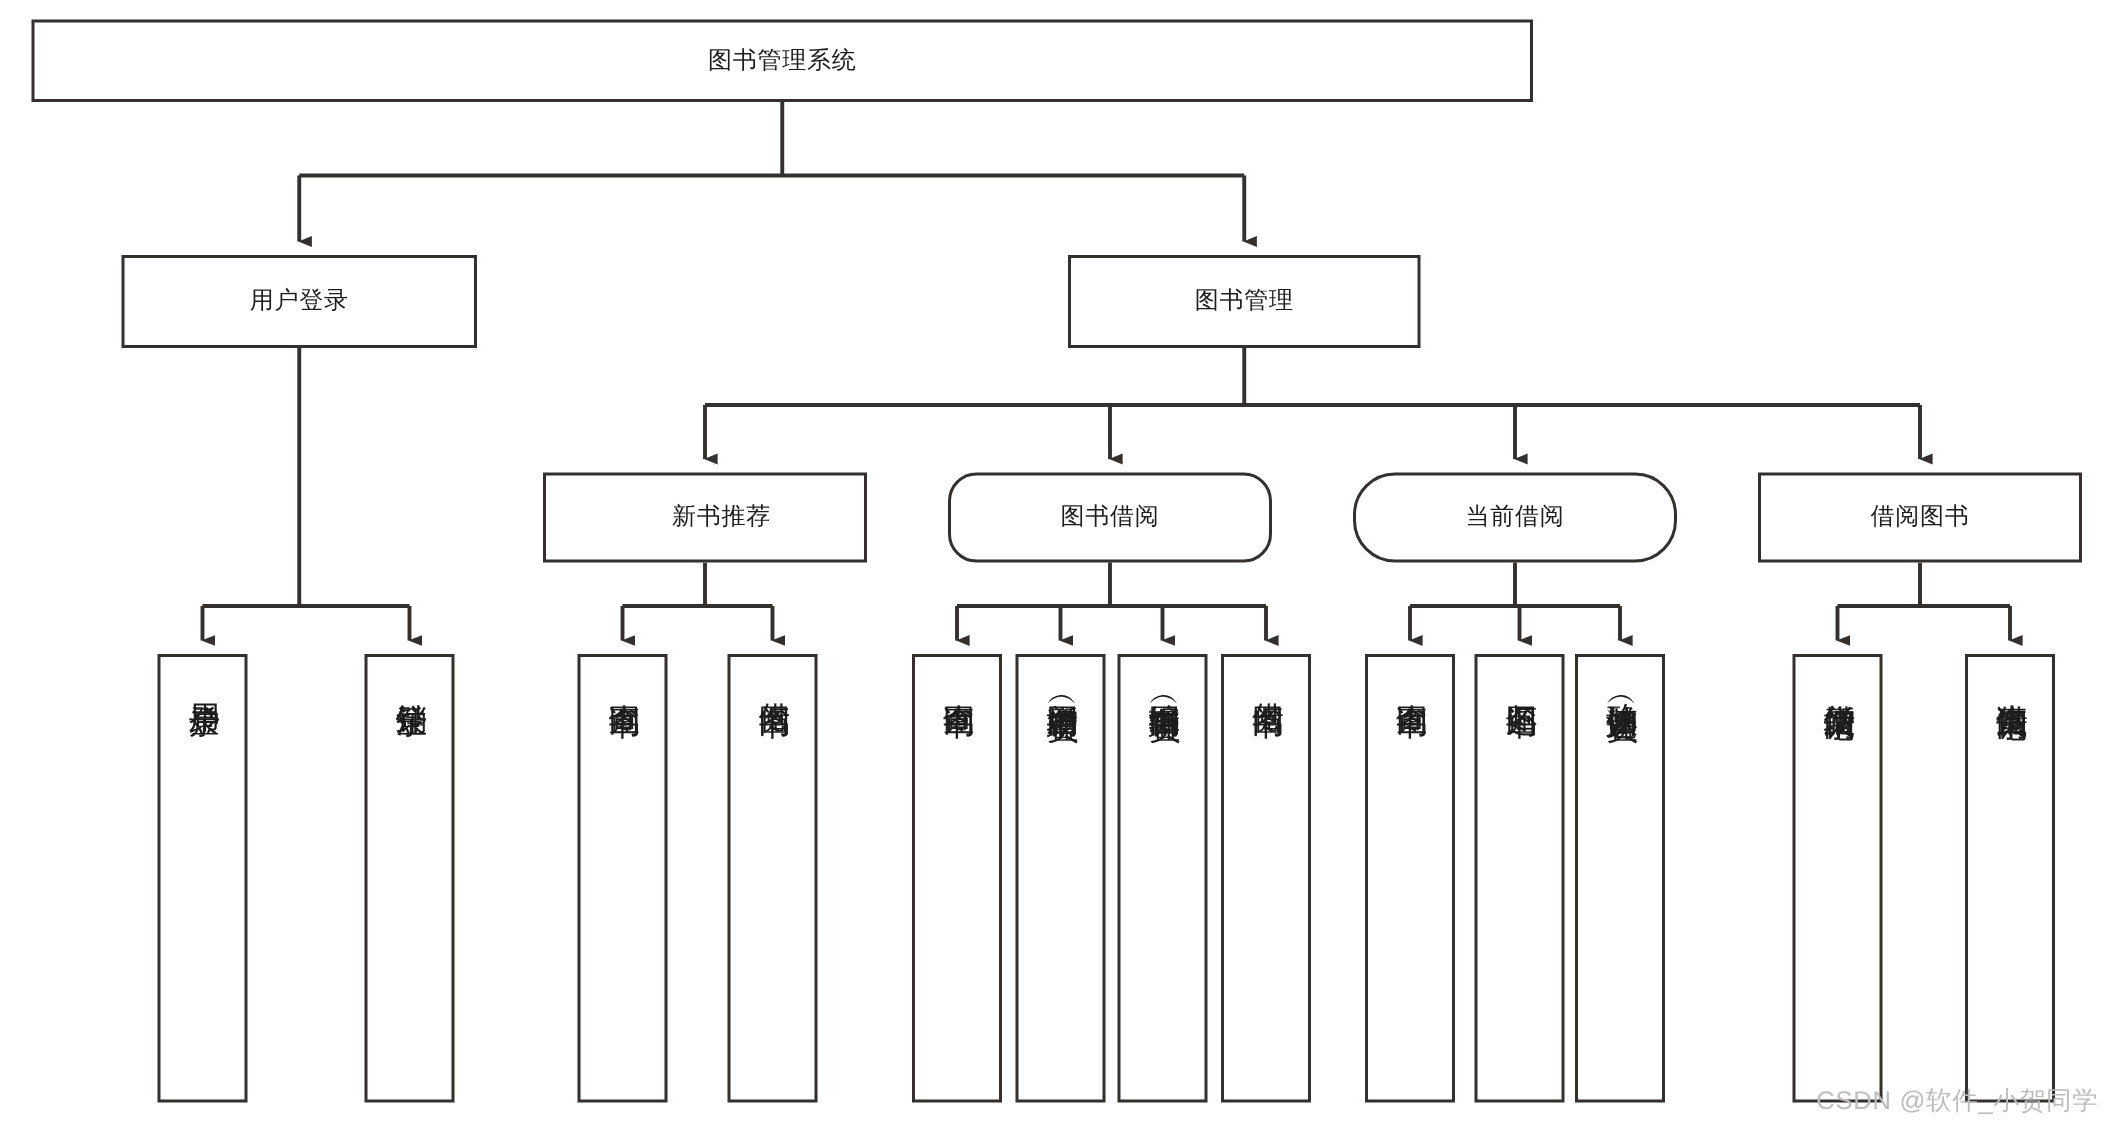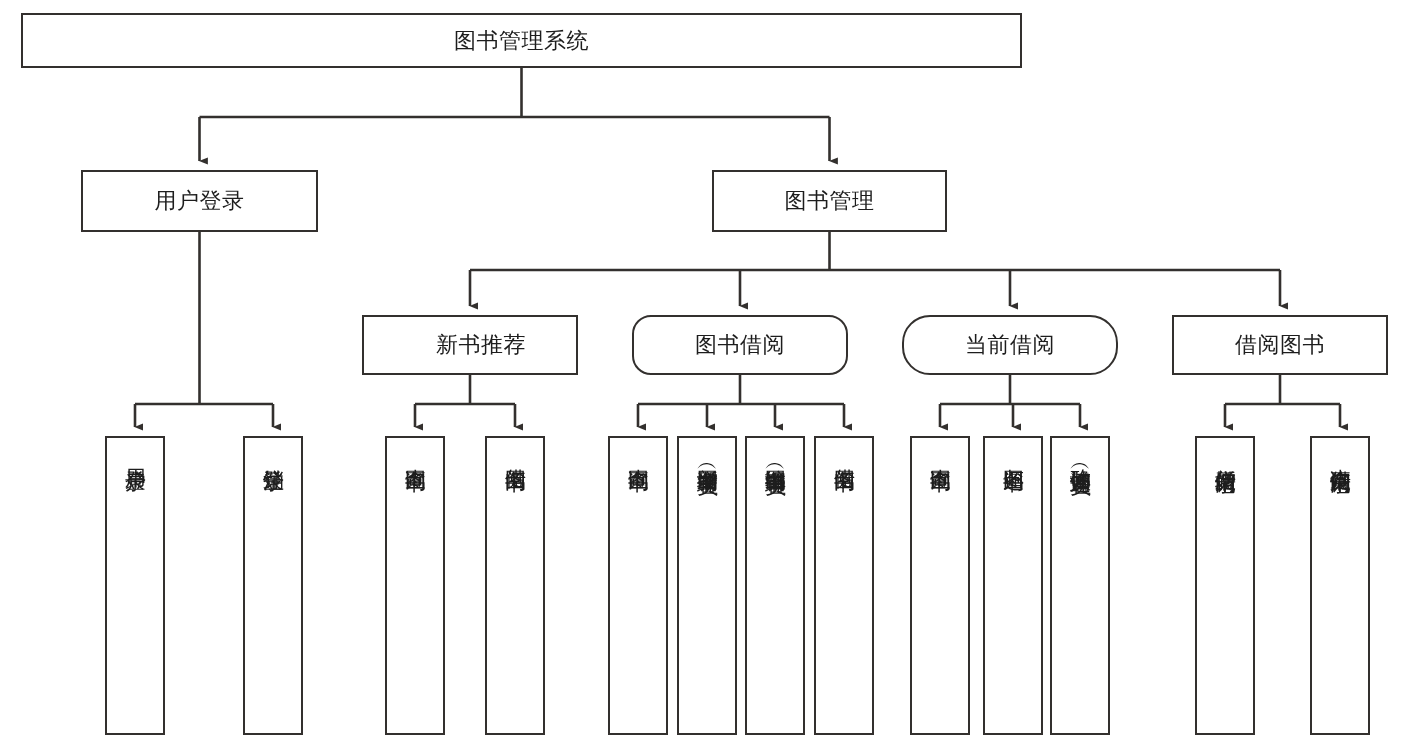--- a/index.html
+++ b/index.html
@@ -23,21 +23,21 @@
     box-sizing:border-box;
     background:#ffffff;
     border:2px solid #33302e;
     display:flex;
     align-items:center;
     justify-content:center;
     color:#1d1d1d;
     z-index:2;
   }
   .node .label{
-    font-size:22px;
+    font-size:16px;
     line-height:1.25;
     letter-spacing:0.5px;
     white-space:nowrap;
     color:#1d1d1d;
   }
   .node.leaf{
     align-items:flex-start;
     padding-top:14px;
   }
   .node.leaf .label{
@@ -163,13 +163,14 @@
         <span class="label">确认归还（管理员）</span>
       </div>
       <div class="node leaf" style="left: 1195px; top: 436px; width: 60px; height: 299px;">
         <span class="label">新增借阅记录</span>
       </div>
       <div class="node leaf" style="left: 1310px; top: 436px; width: 60px; height: 299px;">
         <span class="label">查询借阅记录</span>
       </div>
     </div>
 
+  <div id="watermark">CSDN @软件_小贺同学</div>
 </div>
 
 </body></html>

